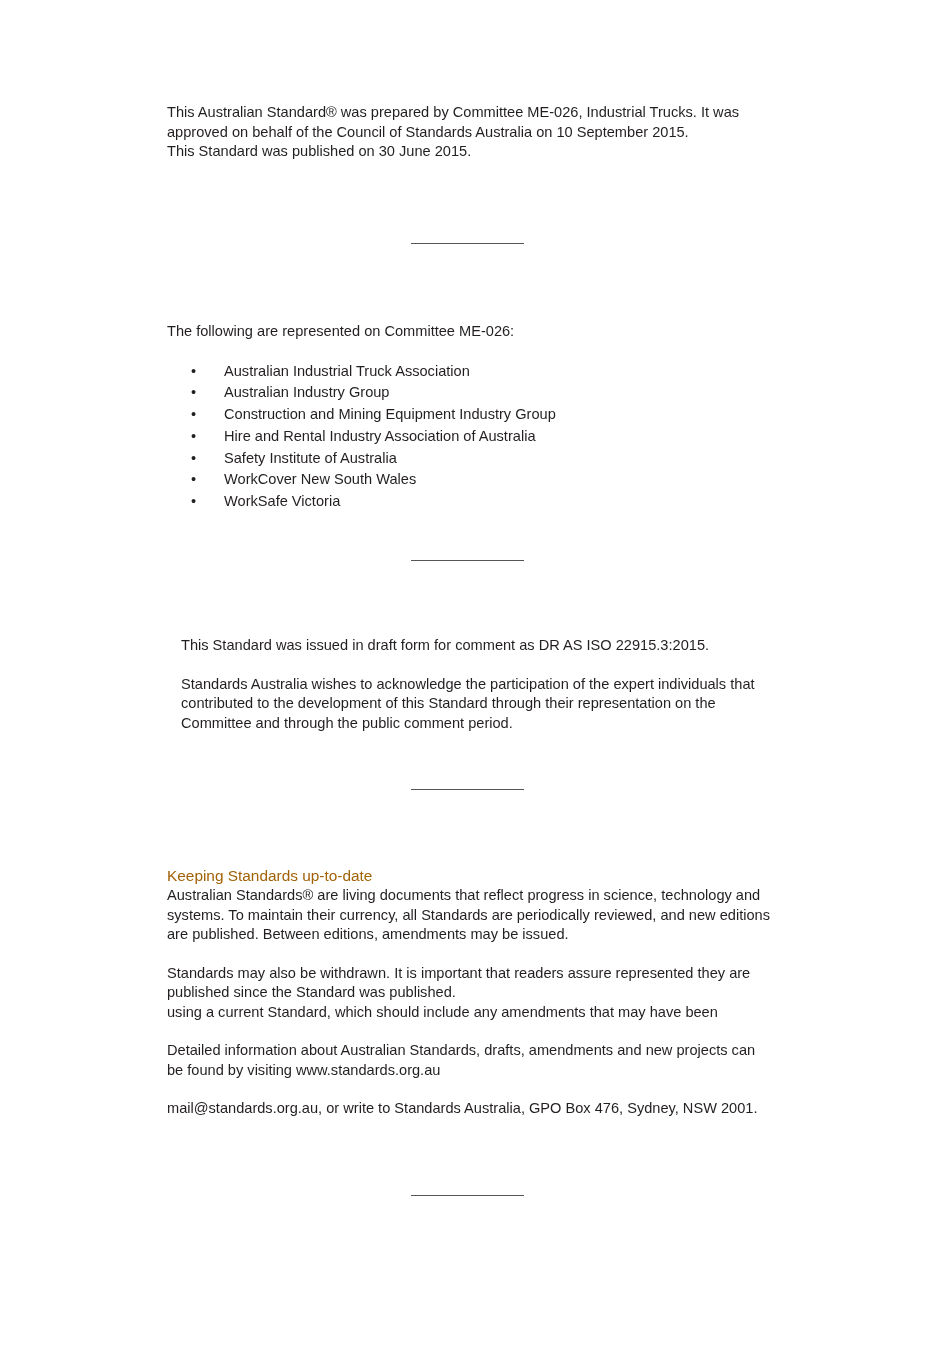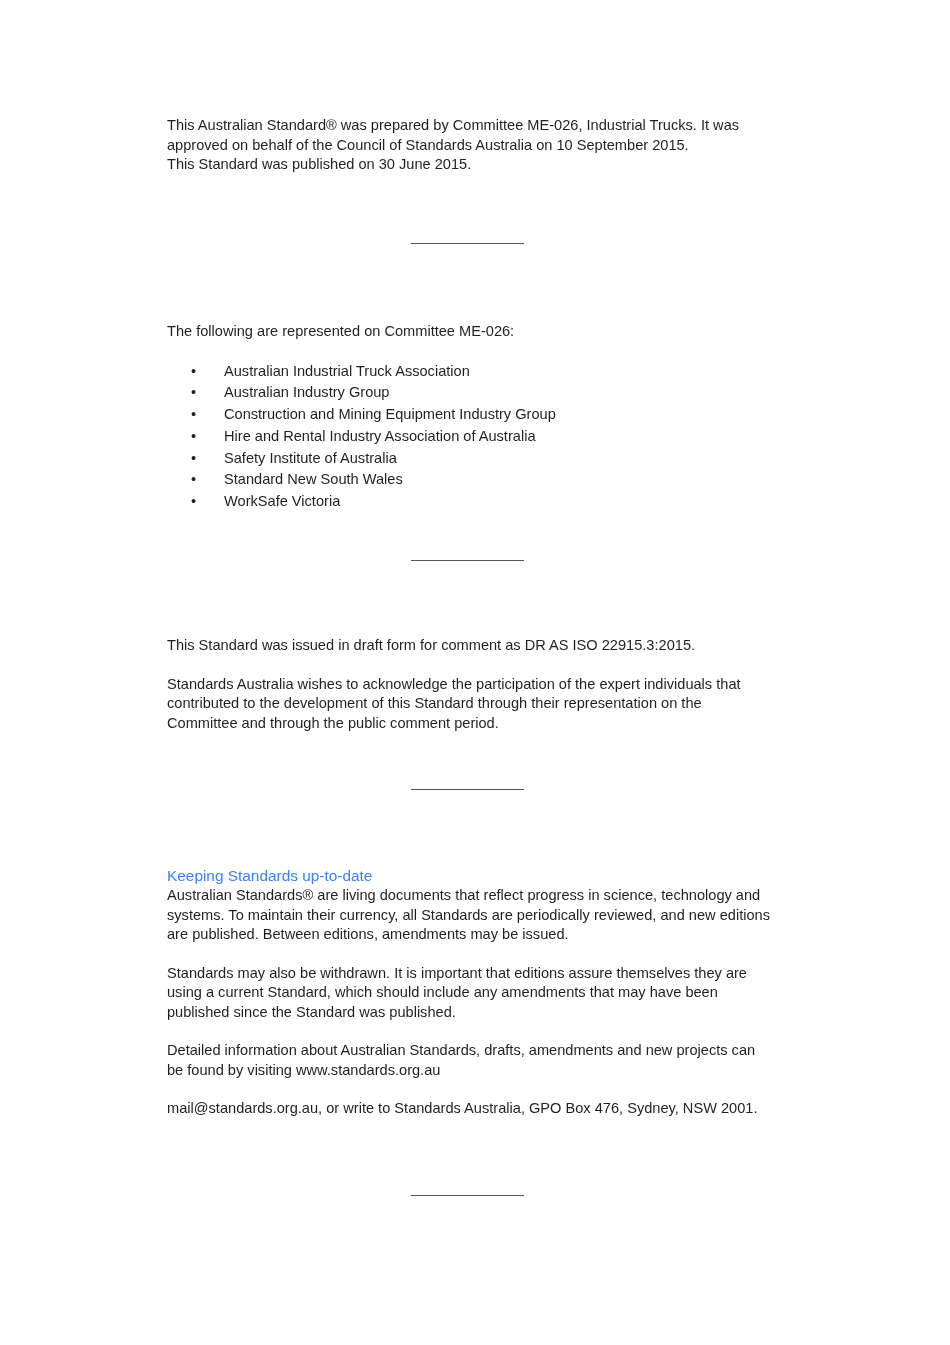--- a/index.html
+++ b/index.html
@@ -54,31 +54,31 @@
     left: 24px;
     top: 0;
     font-size: 14.6px;
     line-height: 21.8px;
   }
   h2.section-title {
     margin: 0;
     font-size: 15.4px;
     font-weight: normal;
     line-height: 20px;
-    color: #3b82f6;
+    color: #a16207;
   }
   .para-gap { height: 19px; }
   .nowrap-link { white-space: nowrap; text-align: right; }
 
   
-  .r-top      { position: absolute; left: 167px; top: 116px;  width: 610px; }
+  .r-top      { position: absolute; left: 167px; top: 103px;  width: 610px; }
   .r-rule1    { position: absolute; left: 167px; top: 234px;  width: 600px; }
   .r-committee{ position: absolute; left: 167px; top: 322px;  width: 610px; }
   .r-rule2    { position: absolute; left: 167px; top: 551px;  width: 600px; }
-  .r-draft    { position: absolute; left: 167px; top: 636px;  width: 610px; }
+  .r-draft    { position: absolute; left: 181px; top: 636px;  width: 610px; }
   .r-rule3    { position: absolute; left: 167px; top: 780px;  width: 600px; }
   .r-keeping  { position: absolute; left: 167px; top: 866px;  width: 610px; }
   .r-rule4    { position: absolute; left: 167px; top: 1186px; width: 600px; }
 </style>
 </head>
 <body>
 
 <div class="page">
 
   <div class="r-top">
@@ -110,21 +110,21 @@
       <li>
         <span class="bullet">•</span>
         <span>Hire and Rental Industry Association of Australia</span>
       </li>
       <li>
         <span class="bullet">•</span>
         <span>Safety Institute of Australia</span>
       </li>
       <li>
         <span class="bullet">•</span>
-        <span>Standard New South Wales</span>
+        <span>WorkCover New South Wales</span>
       </li>
       <li>
         <span class="bullet">•</span>
         <span>WorkSafe Victoria</span>
       </li>
     </ul>
   </div>
 
   <div class="r-rule2 rule-wrap">
     <span class="rule"></span>
@@ -141,23 +141,23 @@
   <div class="r-rule3 rule-wrap">
     <span class="rule"></span>
   </div>
 
   <div class="r-keeping">
     <h2 class="section-title">Keeping Standards up-to-date</h2>
     <p>Australian Standards® are living documents that reflect progress in science, technology and</p>
     <p>systems. To maintain their currency, all Standards are periodically reviewed, and new editions</p>
     <p>are published. Between editions, amendments may be issued.</p>
     <div class="para-gap"></div>
-    <p>Standards may also be withdrawn. It is important that editions assure themselves they are</p>
+    <p>Standards may also be withdrawn. It is important that readers assure represented they are</p>
+    <p>published since the Standard was published.</p>
     <p>using a current Standard, which should include any amendments that may have been</p>
-    <p>published since the Standard was published.</p>
     <div class="para-gap"></div>
     <p>Detailed information about Australian Standards, drafts, amendments and new projects can</p>
     <p><span>be found by visiting </span><span class="nowrap-link">www.standards.org.au</span></p>
     <div class="para-gap"></div>
     <p><span class="nowrap-link">mail@standards.org.au</span><span>, or write to Standards Australia, GPO Box 476, Sydney, NSW 2001.</span></p>
   </div>
 
   <div class="r-rule4 rule-wrap">
     <span class="rule"></span>
   </div>

